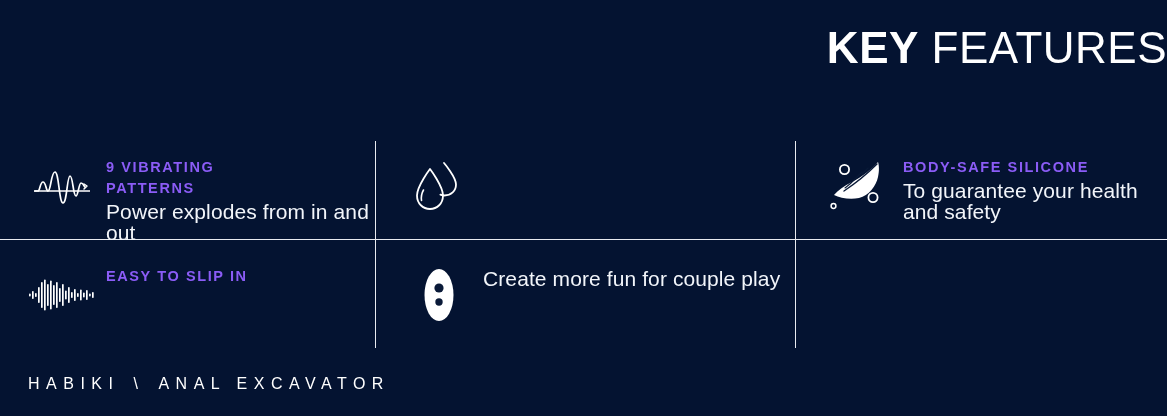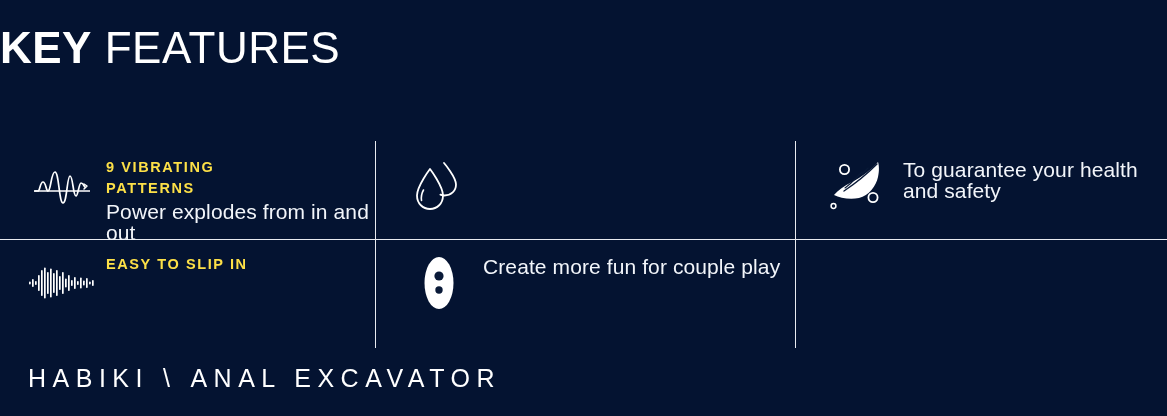--- a/index.html
+++ b/index.html
@@ -12,21 +12,21 @@
     background: #041331;
     font-family: "Liberation Sans", sans-serif;
     overflow: hidden;
     position: relative;
     color: #ffffff;
   }
 
   
   .title-wrap {
     width: 100%;
-    text-align: left;
+    text-align: right;
     padding-top: 26px;
     box-sizing: border-box;
   }
   .title {
     font-size: 44px;
     line-height: 1;
     letter-spacing: 0.5px;
     color: #ffffff;
     white-space: nowrap;
   }
@@ -43,21 +43,21 @@
     display: grid;
     grid-template-columns: 375px 420px 372px;
     grid-template-rows: 98px 109px;
   }
   .cell {
     display: flex;
     align-items: flex-start;
     box-sizing: border-box;
   }
   .cell.r1 { padding-top: 14px; }
-  .cell.r2 { padding-top: 13px; }
+  .cell.r2 { padding-top: 25px; }
   .cell.c1 { padding-left: 26px; }
   .cell.c2 { padding-left: 26px; }
   .cell.c3 { padding-left: 28px; }
 
   .icon-box {
     width: 72px;
     min-width: 72px;
     height: 62px;
     display: flex;
     align-items: center;
@@ -67,21 +67,21 @@
   .icon-box svg { display: block; }
 
   .text-box {
     padding-top: 2px;
   }
   .feat-title {
     font-size: 14.5px;
     font-weight: 700;
     letter-spacing: 1.6px;
     line-height: 21px;
-    color: #fde047;
+    color: #8b5cf6;
     text-transform: uppercase;
     white-space: pre-line;
   }
   .feat-desc {
     font-size: 21px;
     font-weight: 400;
     letter-spacing: 0.1px;
     line-height: 21px;
     color: #f2f5fa;
     margin-top: 2px;
@@ -105,21 +105,21 @@
     background: #e8eaf0;
   }
   .vline.v1 { left: 375px; }
   .vline.v2 { left: 795px; }
 
   
   .footer {
     position: absolute;
     left: 28px;
     bottom: 23px;
-    font-size: 25px;
+    font-size: 16px;
     font-weight: 400;
     letter-spacing: 6.5px;
     color: #ffffff;
     white-space: nowrap;
   }
   .footer .sep {
     display: inline-block;
     padding: 0 14px;
   }
 </style>
@@ -169,20 +169,21 @@
         <path d="M50 3 C44 10 34 18 24 23 C16 27 10 31 6 36 C12 39 22 41 31 39
                  C41 36.5 48 27 50 18 C51.5 11.5 51 6 50 3 Z" fill="#ffffff"></path>
         <path d="M49 5 C40 14 28 24 16 32" stroke="#0a1a38" stroke-width="1.4" stroke-linecap="round"></path>
         <path d="M34 13 L28 19 M40 9 L34.5 14.5 M28 19 L22.5 24.5 M22.5 24.5 L17 29" stroke="#0a1a38" stroke-width="1.1" stroke-linecap="round"></path>
         <circle cx="16.5" cy="10.5" r="4.6" stroke="#ffffff" stroke-width="1.8" fill="none"></circle>
         <circle cx="45" cy="38.5" r="4.6" stroke="#ffffff" stroke-width="1.8" fill="none"></circle>
         <circle cx="5.5" cy="47" r="2.4" stroke="#ffffff" stroke-width="1.5" fill="none"></circle>
       </svg>
     </div>
     <div class="text-box">
+      <div class="feat-title">BODY-SAFE SILICONE</div>
       <div class="feat-desc">To guarantee your health
 and safety</div>
     </div>
   </div>
 
   <div class="cell r2 c1">
     <div class="icon-box">
       <svg width="66" height="34" viewBox="0 0 66 34" fill="none">
         <g fill="#ffffff">
           <rect x="0" y="15.5" width="1.7" height="3" rx="0.8"></rect>

